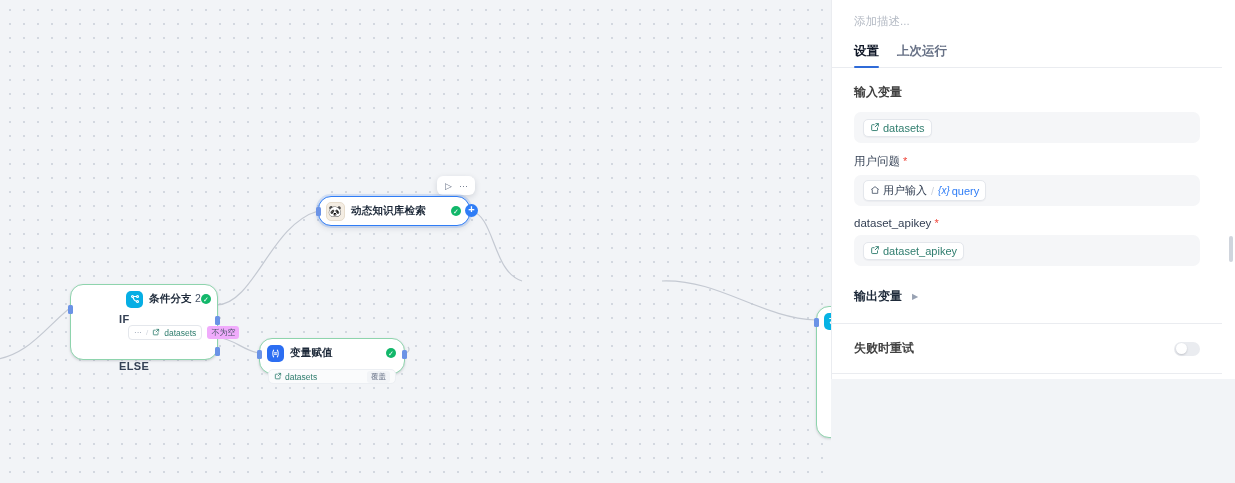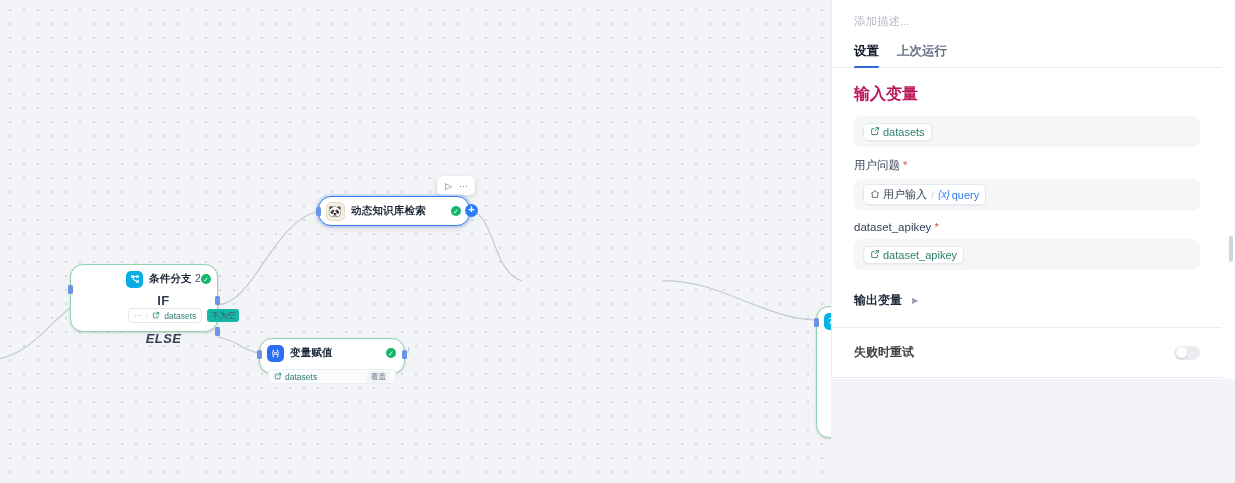--- a/index.html
+++ b/index.html
@@ -67,38 +67,38 @@
     position: absolute; right: -9px; top: 7px; font-weight: bold;
   }
 
   .port {
     position: absolute; width: 5px; height: 9px;
     background: #6b93e6; border-radius: 1.5px;
   }
 
   
   .cond-label {
-    font-size: 13px; font-weight: bold; color: #344054;
-    text-align: center; padding: 0 9px 0 0; letter-spacing: .4px;
+    font-size: 11px; font-weight: bold; color: #344054;
+    text-align: left; padding: 0 9px 0 0; letter-spacing: .4px;
   }
   .cond-row {
     display: flex; align-items: center;
     margin: 0 9px; height: 15px;
     gap: 5px;
   }
   .cond-pill {
     flex: 1; display: flex; align-items: center; gap: 4px;
     background: #fff; border: 1px solid #e4e7ec; border-radius: 4px;
     height: 15px; padding: 0 5px; box-sizing: border-box;
     font-size: 8.5px; color: #2f7d6e;
   }
   .cond-dots { color: #98a2b3; font-size: 8px; }
   .cond-slash { color: #d0d5dd; font-size: 8px; }
   .cond-op {
-    background: #14b8a6; border-radius: 3px; padding: 1px 4px;
+    background: #f0abfc; border-radius: 3px; padding: 1px 4px;
     font-size: 8px; color: #475467; white-space: nowrap;
   }
   .var-row {
     display: flex; align-items: center;
     margin: 2px 8px 7px 8px; height: 15px;
     background: #fafbfc; border: 1px solid #eceff3; border-radius: 5px;
     padding: 0 5px; box-sizing: border-box;
   }
   .var-name { font-size: 8.5px; color: #2f7d6e; display: flex; align-items: center; gap: 3px; }
   .var-tag {
@@ -138,21 +138,21 @@
     color: #667085; position: relative; font-weight: bold;
   }
   .tab.active { color: #101828; }
   .tab.active::after {
     content: ""; position: absolute; left: 0; right: 0; bottom: -1px;
     height: 2.5px; background: #2f6bd8; border-radius: 2px;
   }
 
   .section-title {
     padding: 16px 22px 0 22px;
-    font-size: 16px; font-weight: bold; color: #be185d;
+    font-size: 12px; font-weight: bold; color: #404040;
   }
   .field { padding: 11px 22px 0 22px; }
   .field-label {
     font-size: 11.5px; color: #344054; margin-bottom: 6px;
   }
   .req { color: #f04438; margin-left: 3px; font-size: 11px; }
   .input-box {
     background: #f5f6f8; border-radius: 7px;
     height: 31px; display: flex; align-items: center;
     padding: 0 9px; box-sizing: border-box;
@@ -232,21 +232,21 @@
 
       <path d="M 217 337 C 235 339 245 352 260 353" stroke="#c4c9d2" stroke-width="1.2" fill="none"></path>
 
       <path d="M 470 211 C 495 214 492 272 522 281" stroke="#c4c9d2" stroke-width="1.2" fill="none"></path>
 
       <path d="M 662 281 C 720 279 760 318 816 320" stroke="#c4c9d2" stroke-width="1.2" fill="none"></path>
 
       <path d="M 406 353 C 409 352 410 349 408 347" stroke="#c4c9d2" stroke-width="1.2" fill="none"></path>
     </svg>
 
-    <div class="node green" style="left:70px; top:264px; width:148px; height:68px;padding-left:48px;">
+    <div class="node green" style="left:70px; top:284px; width:148px; height:76px;padding-left:48px;">
       <div class="port" style="left:-3px; top:20px;"></div>
       <div class="node-head">
         <span class="node-ico ico-branch">
           <svg width="10" height="10" viewBox="0 0 24 24" fill="none" stroke="#fff" stroke-width="2.6" stroke-linecap="round" stroke-linejoin="round">
             <circle cx="6" cy="6" r="2.4"></circle>
               <circle cx="18" cy="18" r="2.4"></circle>
               <circle cx="18" cy="6" r="2.4"></circle>
             <path d="M8.4 6H15.6M7.2 8.2c1.2 5 4.4 8.2 8.4 9.2"></path>
           </svg>
         </span>
@@ -265,21 +265,21 @@
             <svg width="8" height="8" viewBox="0 0 24 24" fill="none" stroke="#2f7d6e" stroke-width="2.4" stroke-linecap="round" stroke-linejoin="round">
               <path d="M14 4h6v6"></path>
                 <path d="M20 4l-7.5 7.5"></path>
               <path d="M18 14v5a1.5 1.5 0 0 1-1.5 1.5h-11A1.5 1.5 0 0 1 4 19V8a1.5 1.5 0 0 1 1.5-1.5H10"></path>
             </svg>
           </span>
           <span>datasets</span>
         </span>
         <span class="cond-op">不为空</span>
       </div>
-      <div class="cond-label" style="margin-top:8px;font-style:italic;">ELSE</div>
+      <div class="cond-label" style="margin-top:20px;">ELSE</div>
       <div class="port" style="right:-3px; top:31px;"></div>
       <div class="port" style="right:-3px; top:62px;"></div>
     </div>
 
     <div class="hover-bar" style="left:437px; top:176px;">
       <span class="hb-btn">▷</span>
       <span class="hb-btn">···</span>
     </div>
     <div class="node sel" style="left:318px; top:196px; width:152px; height:30px;">
       <div class="port" style="left:-3px; top:10px;"></div>

